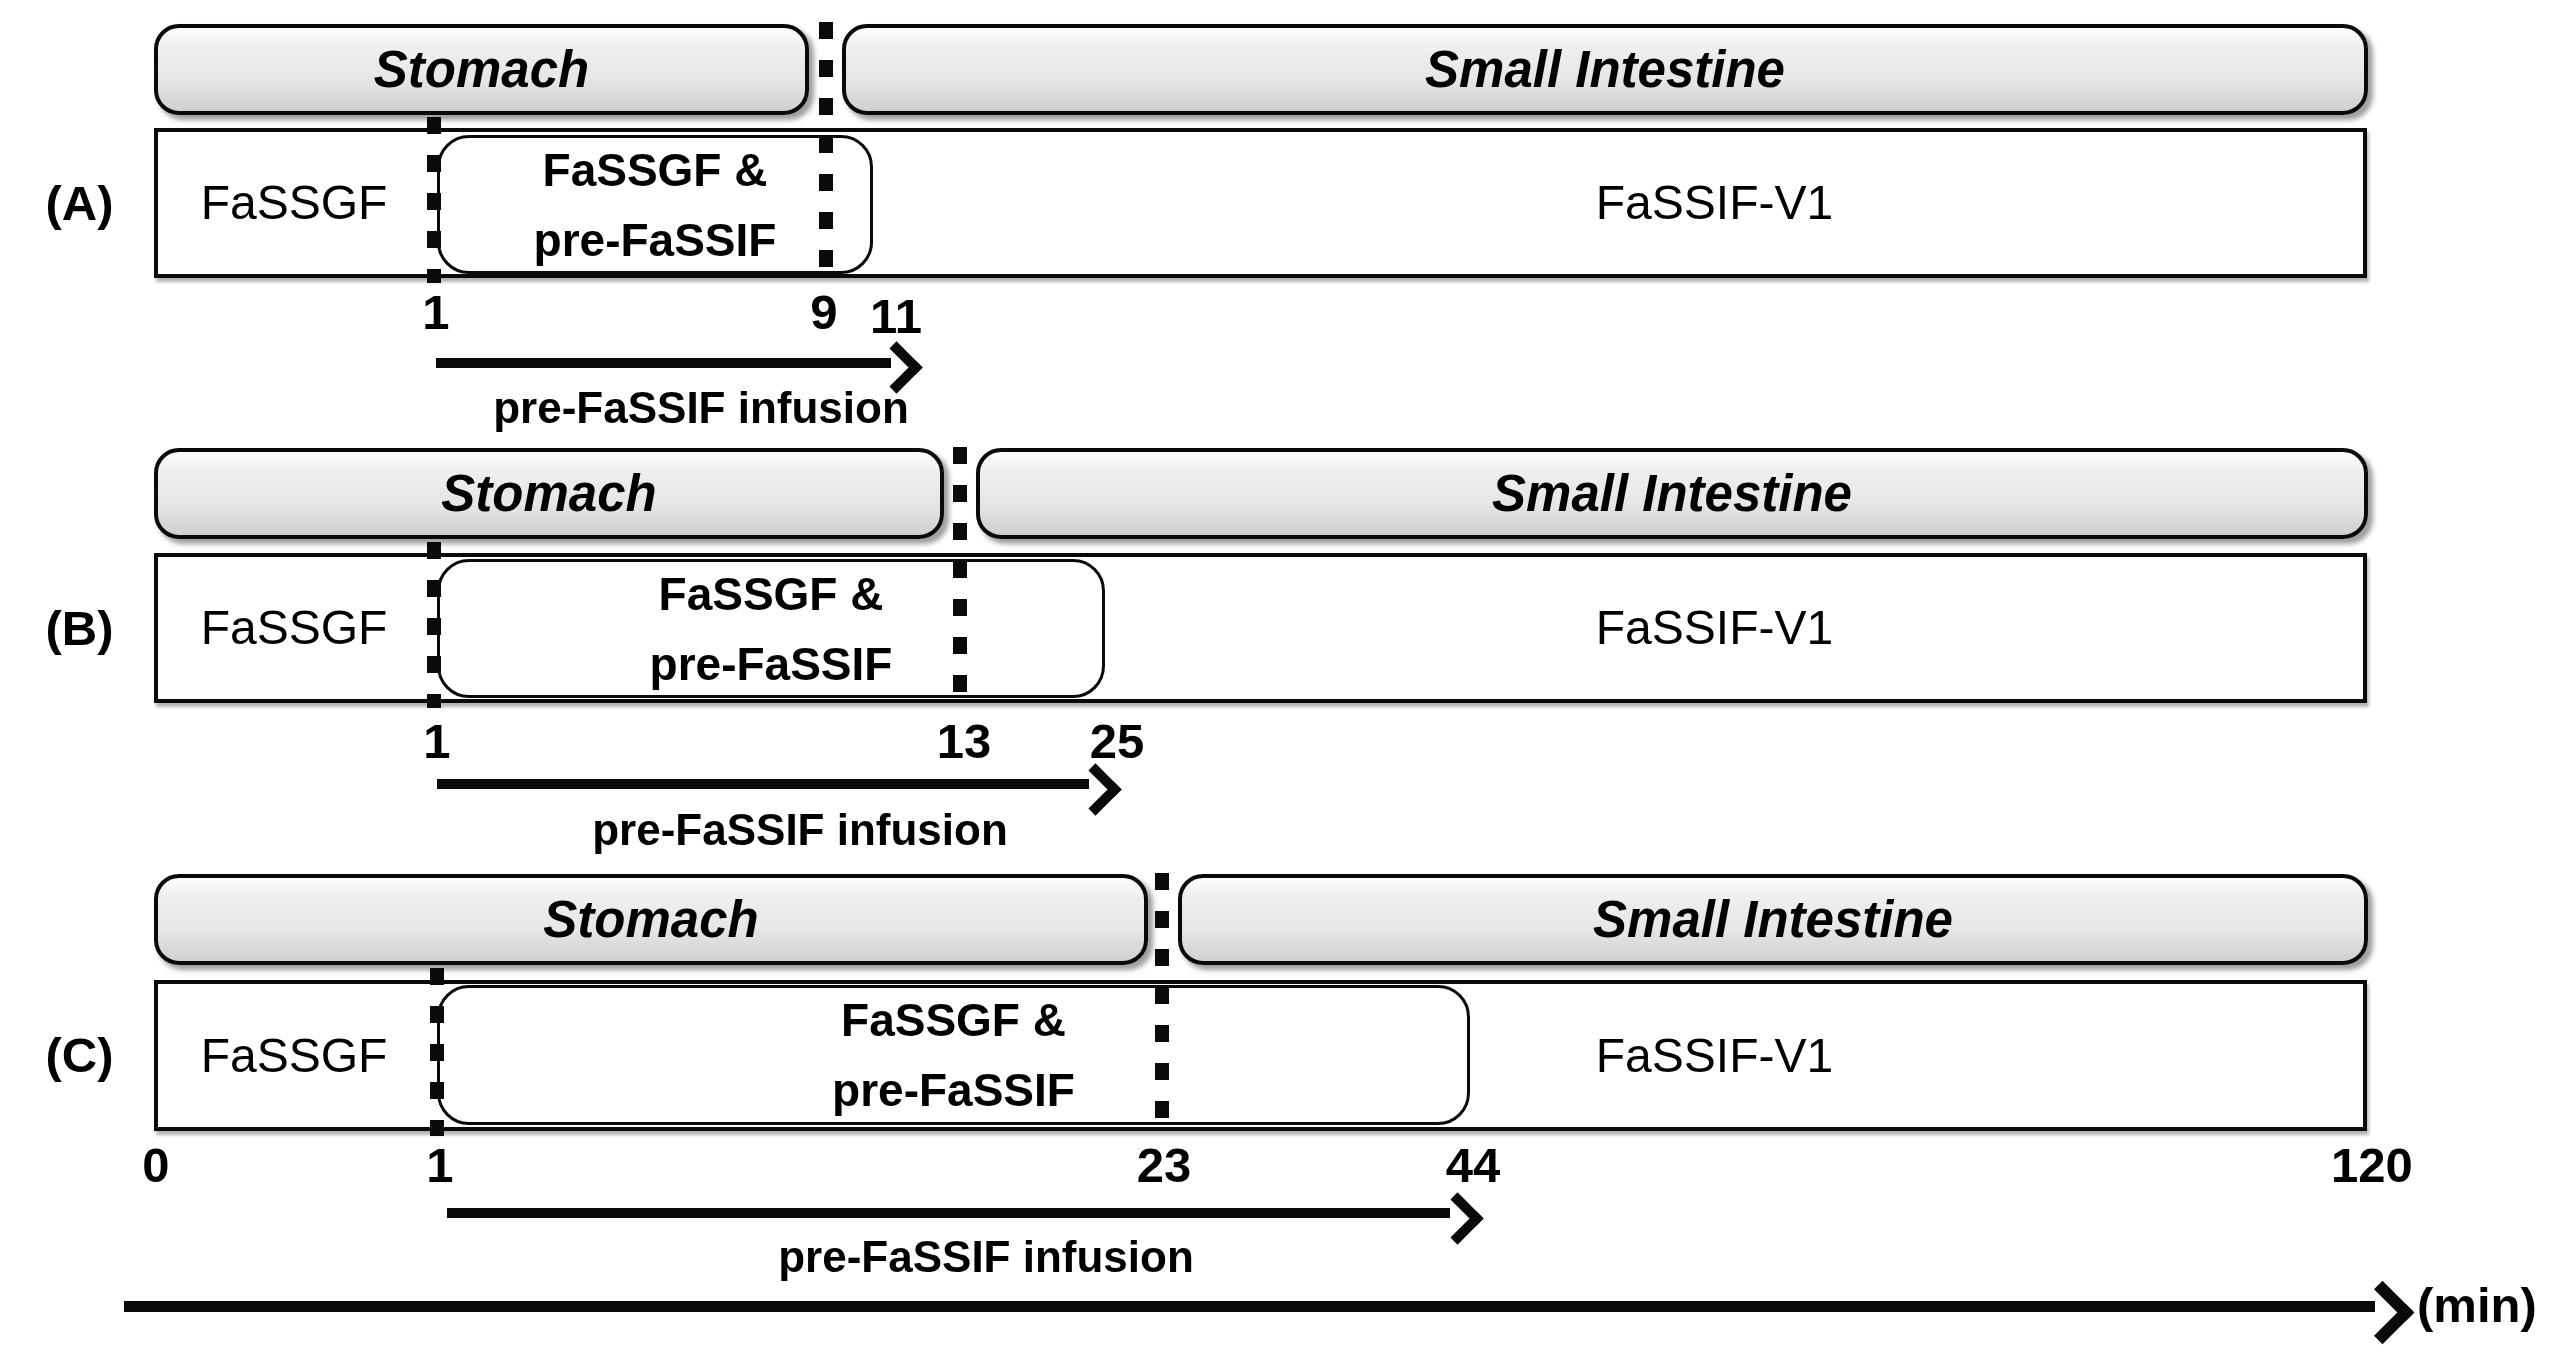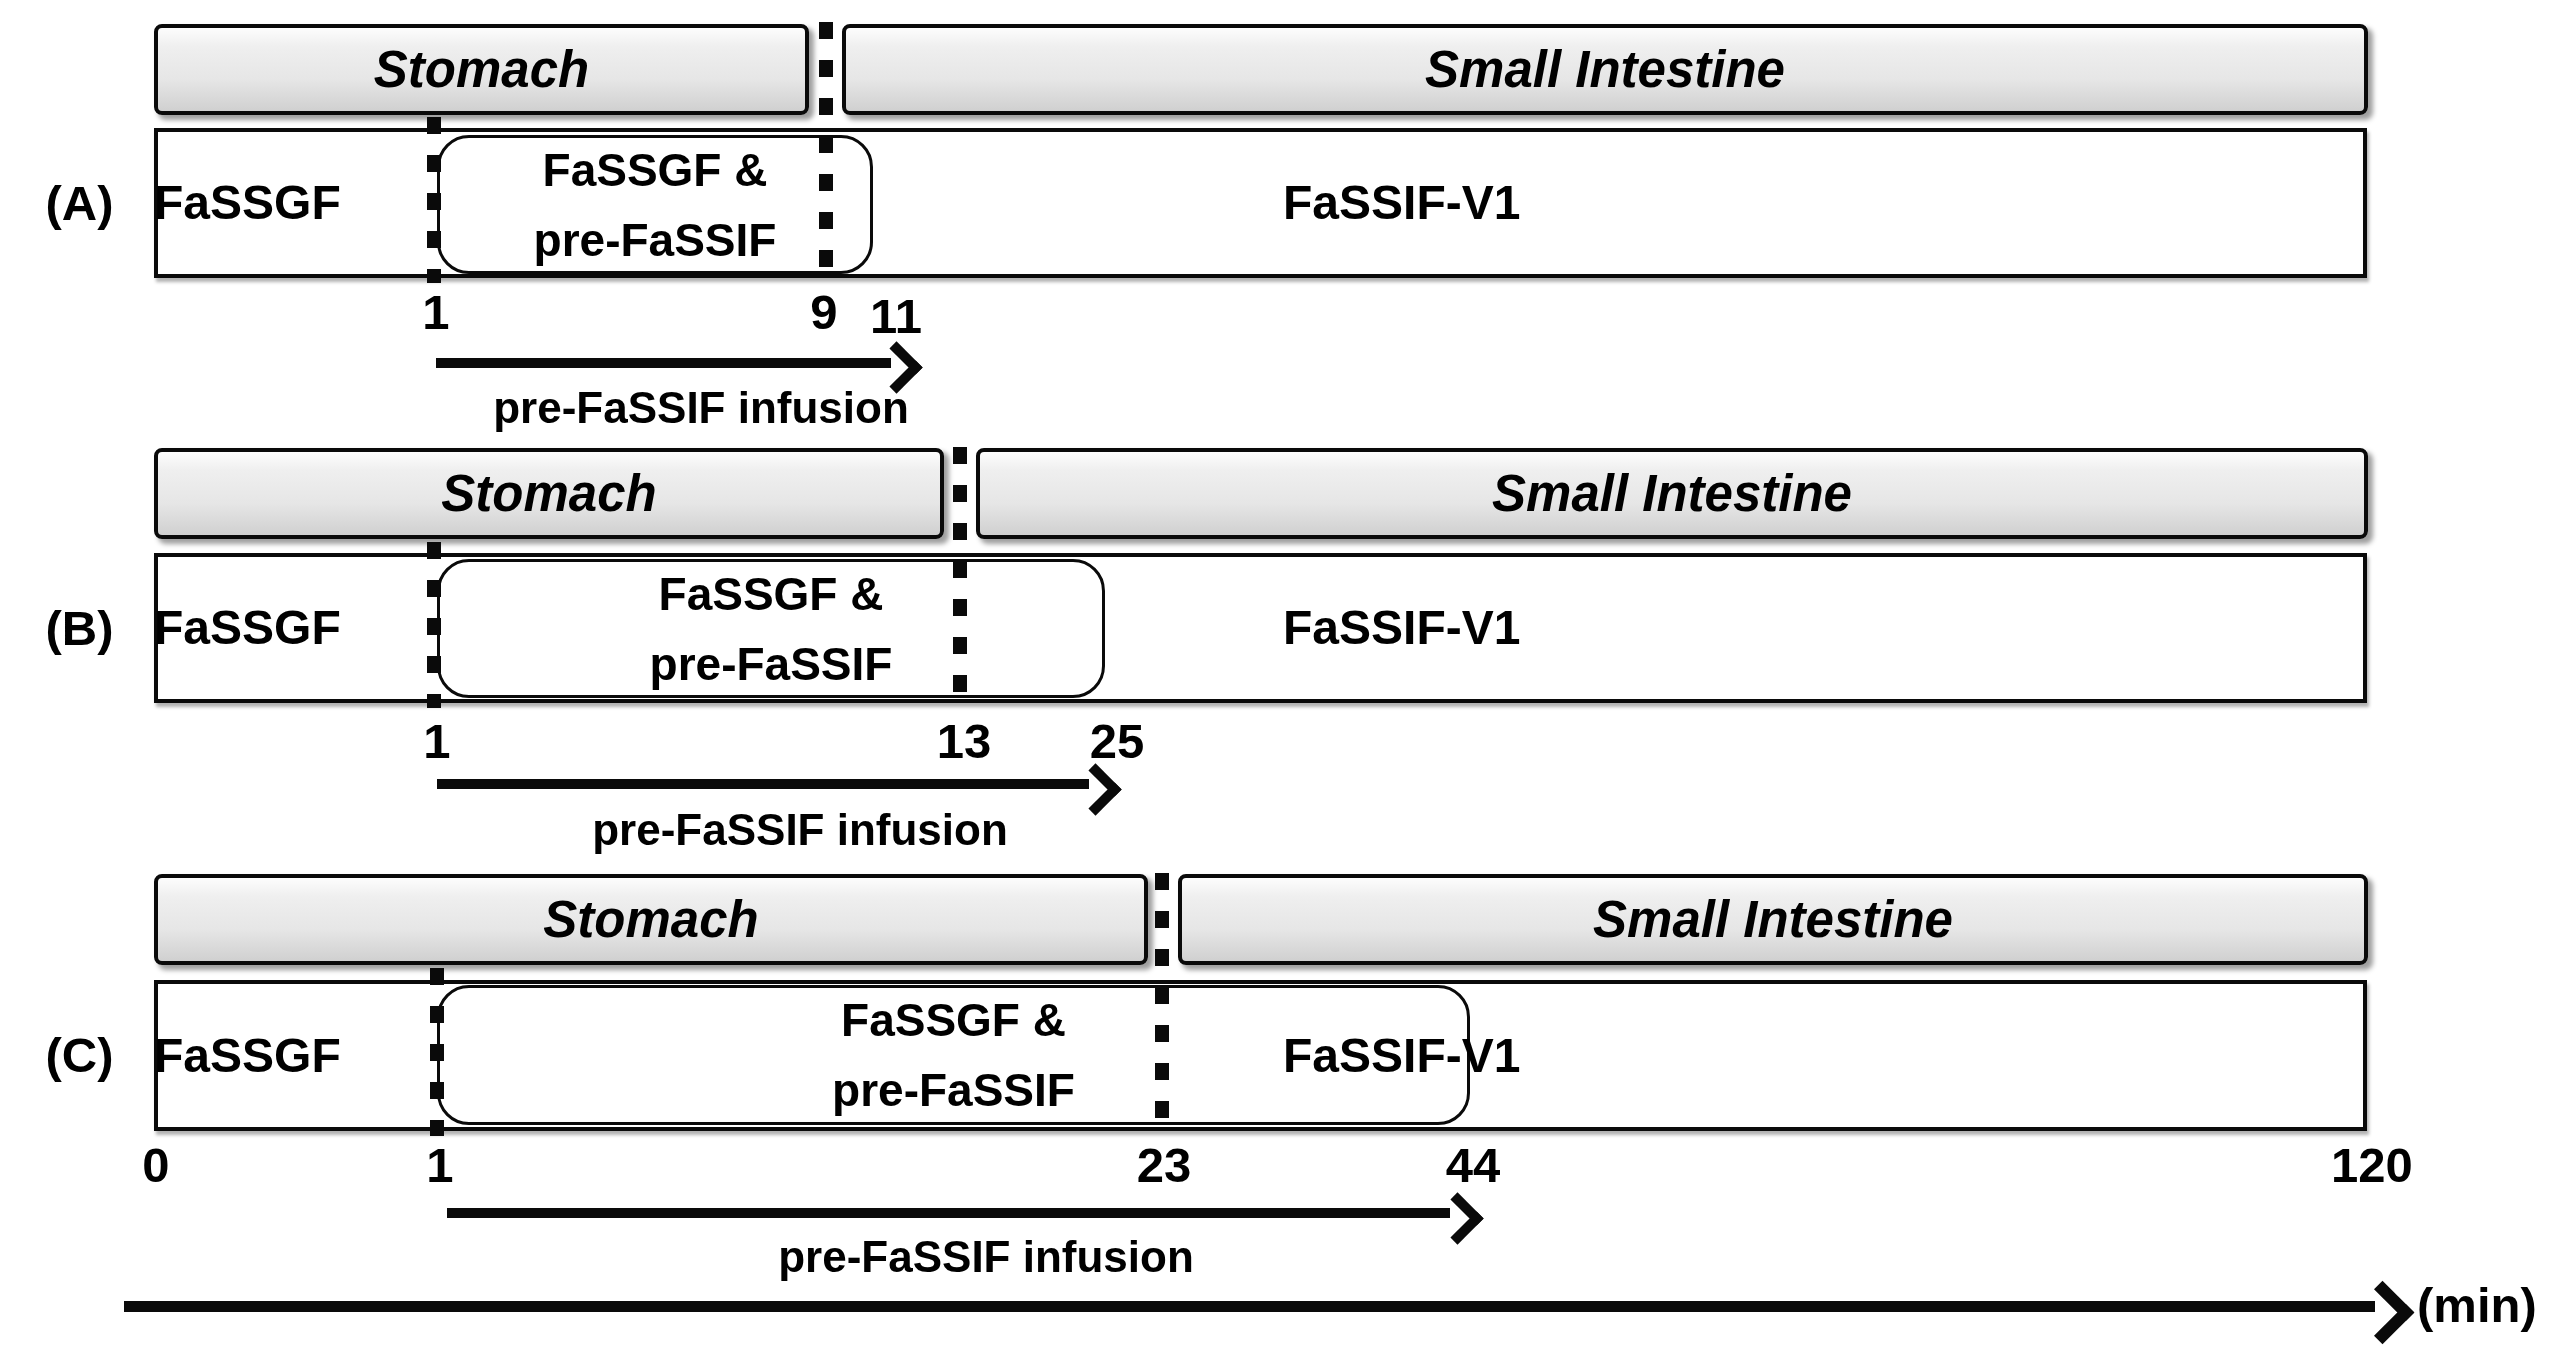--- a/index.html
+++ b/index.html
@@ -1,36 +1,36 @@
 <!DOCTYPE html>
 <html style="font-size:12.7px"><head>
 <meta charset="utf-8">
 <style>
   html,body{margin:0;padding:0;background:#fff;}
   .figure{position:relative;width:2576px;height:1357px;background:#ffffff;overflow:hidden;
           font-family:"Liberation Sans",sans-serif;color:#000;}
   
-  .hdr{position:absolute;box-sizing:border-box;border:4px solid #0a0a0a;border-radius:8px;
+  .hdr{position:absolute;box-sizing:border-box;border:4px solid #0a0a0a;border-radius:25px;
        background:linear-gradient(180deg,#fdfdfd 0%,#efefef 22%,#e6e6e6 62%,#d0d0d0 100%);
        box-shadow:4.8px 4.8px 4.8px rgba(0,0,0,0.38);
        display:flex;align-items:center;justify-content:center;
        font-style:italic;font-weight:700;font-size:51px;line-height:1;z-index:2;}
   
   .bar{position:absolute;box-sizing:border-box;border:4px solid #0a0a0a;background:#fff;
        box-shadow:1.6px 4px 3.2px rgba(0,0,0,0.30);z-index:1;}
   
   .mixbox{position:absolute;box-sizing:border-box;border:3.2px solid #0a0a0a;border-radius:32px;
        background:#fff;display:flex;flex-direction:column;align-items:center;justify-content:center;
        font-weight:700;font-size:46px;line-height:70px;text-align:left;z-index:3;}
   
   .dash{position:absolute;width:14.3px;z-index:5;
        background:repeating-linear-gradient(180deg,#0a0a0a 0 17.4px,transparent 17.4px 38px);}
   
-  .medlabel{position:absolute;display:flex;align-items:center;
-       font-weight:700;font-size:48px;line-height:1;z-index:4;}
+  .medlabel{position:absolute;display:flex;align-items:center;justify-content:center;
+       font-weight:400;font-size:48px;line-height:1;z-index:4;}
   
   .plabel{position:absolute;display:flex;align-items:center;justify-content:center;
        font-weight:700;font-size:49px;line-height:1;z-index:4;}
   
   .tick{position:absolute;transform:translateX(-50%);font-weight:700;font-size:49px;line-height:1;z-index:4;}
   
   .aline{position:absolute;height:9.5px;background:#0a0a0a;z-index:4;}
   .chev{position:absolute;width:27px;height:27px;border-top:10.3px solid #0a0a0a;
         border-right:10.3px solid #0a0a0a;transform:rotate(45deg);z-index:4;}
   .chev-big{position:absolute;width:33px;height:33px;border-top:12px solid #0a0a0a;

